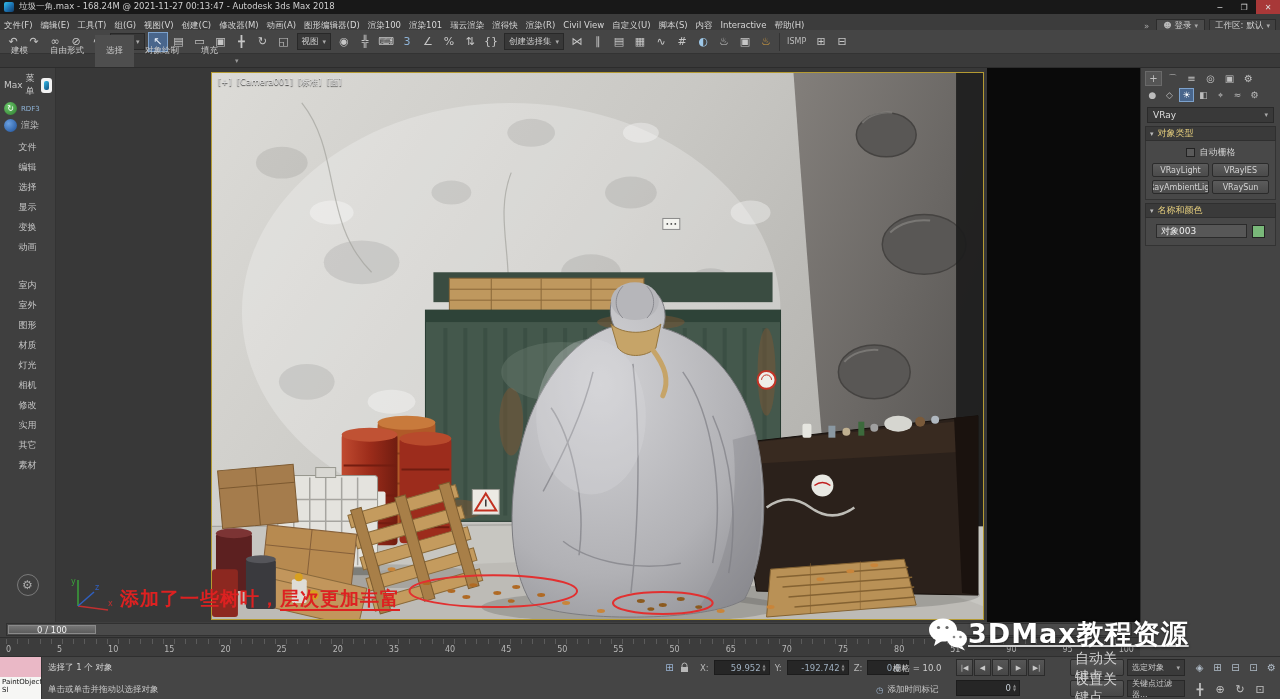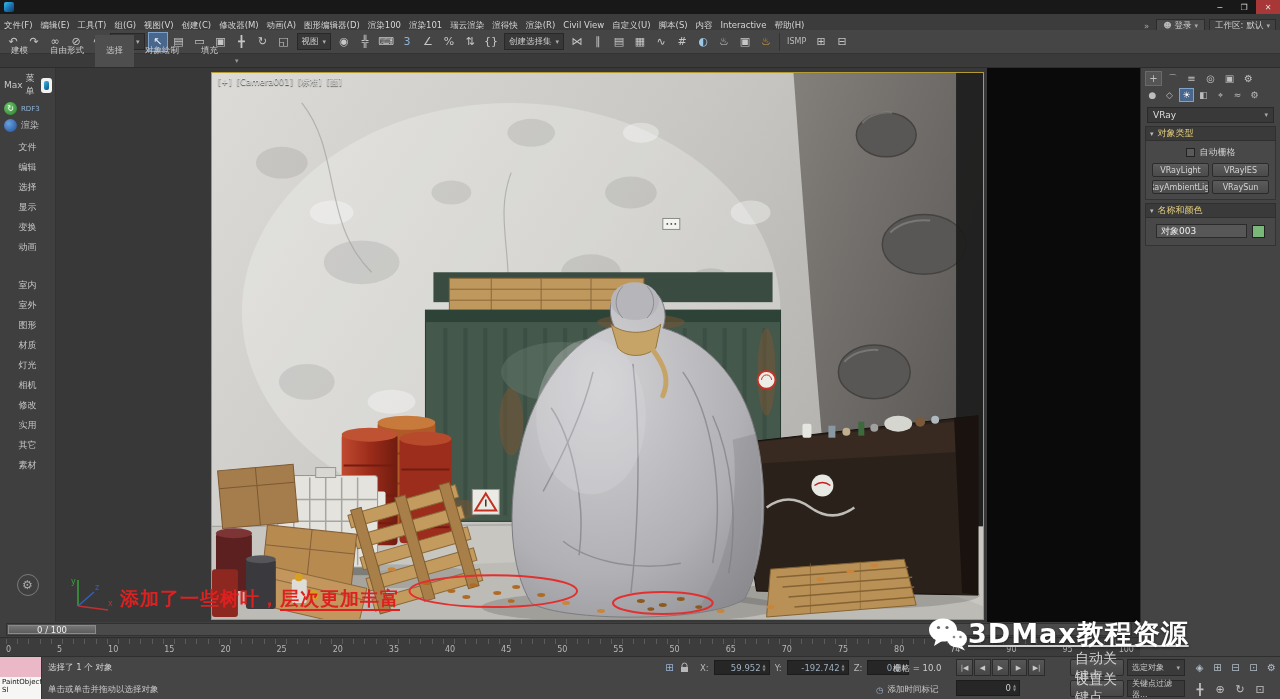--- a/index.html
+++ b/index.html
@@ -122,20 +122,21 @@
   .watermark { position:absolute; left:928px; top:616px; display:flex; align-items:center; z-index:60; pointer-events:none;text-decoration:underline; }
   .watermark-text { color:#fff; font-size:27px; font-weight:bold; text-shadow:0 1px 3px rgba(0,0,0,.5); letter-spacing:1px; }
 </style>
 </head>
 <body>
 
 <div id="app">
 
   <div class="titlebar">
     <div class="title-icon"></div>
+    <div class="title-text">垃圾一角.max - 168.24M @ 2021-11-27 00:13:47 - Autodesk 3ds Max 2018</div>
     <div class="win-buttons">
       <div class="win-btn">─</div>
       <div class="win-btn">❐</div>
       <div class="win-btn close">✕</div>
     </div>
   </div>
 
   <div class="menubar">
     <div style="display:flex">
 
@@ -638,21 +639,21 @@
         <span>35</span>
         <span>40</span>
         <span>45</span>
         <span>50</span>
         <span>55</span>
         <span>50</span>
         <span>65</span>
         <span>70</span>
         <span>75</span>
         <span>80</span>
-        <span>74</span>
+        <span>51</span>
         <span>90</span>
         <span>95</span>
         <span>100</span>
       </div>
   </div>
 
   <div class="statusbar">
     <div class="listener">
       <div class="listener-top"></div>
       <div class="listener-bottom">PaintObject: Sl</div>

